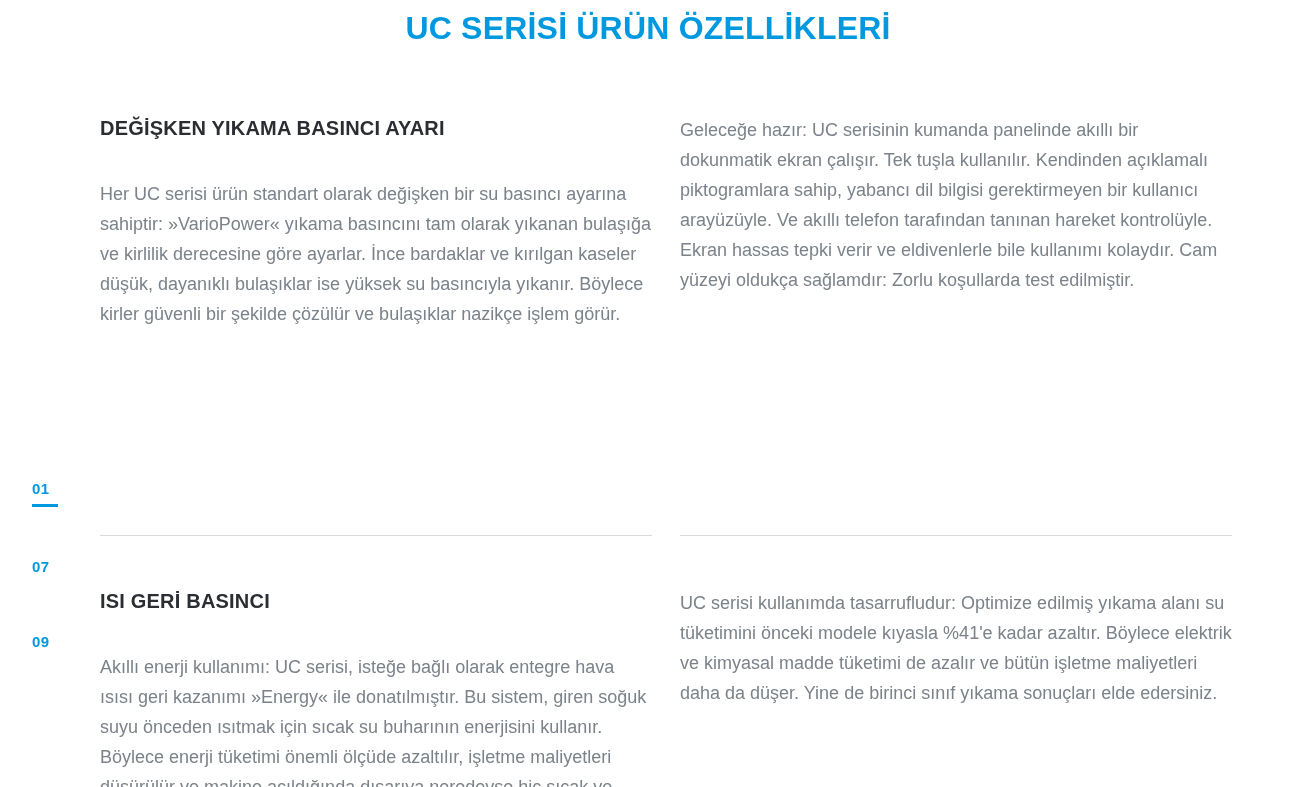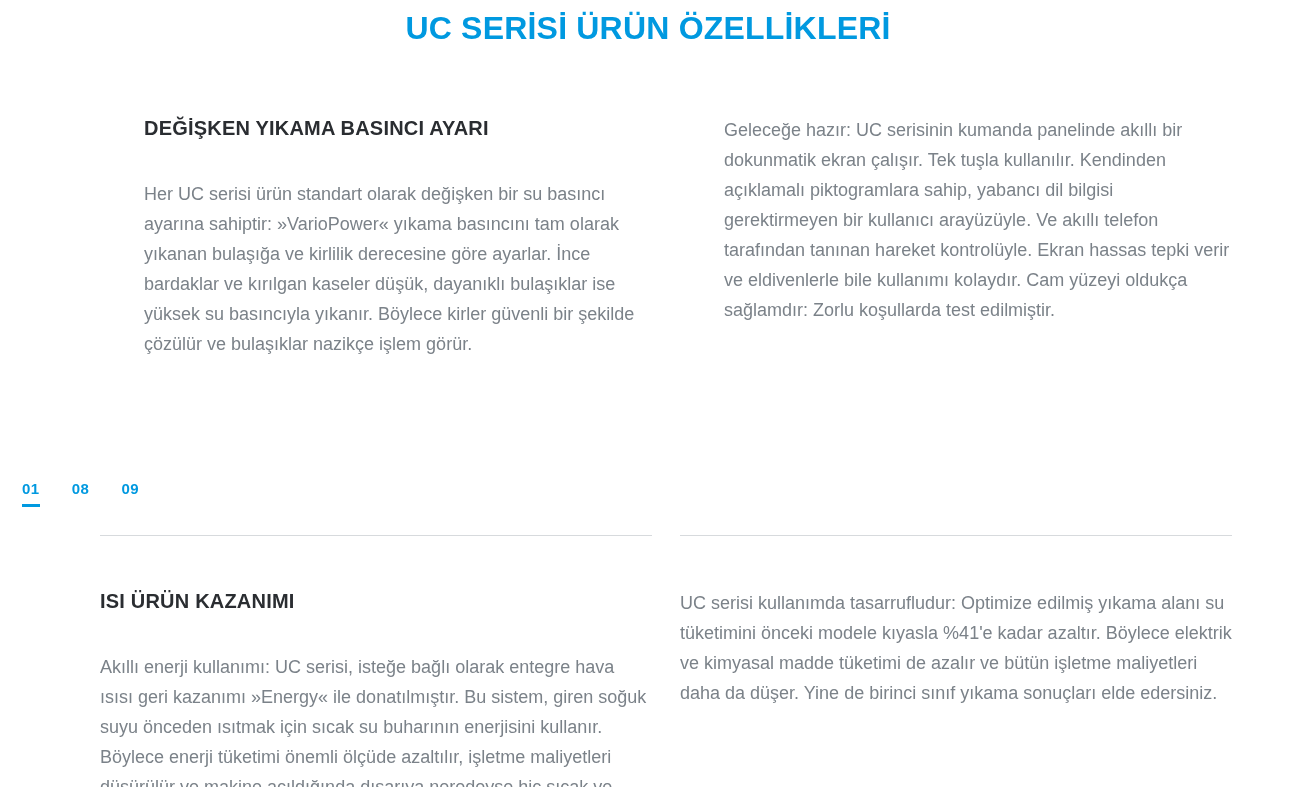--- a/index.html
+++ b/index.html
@@ -22,26 +22,26 @@
     font-size: 32px;
     font-weight: bold;
     letter-spacing: 0.2px;
     margin: 6px 0 12px 0;
     padding: 0;
     line-height: 44px;
   }
 
   .pager {
     position: absolute;
-    left: 22px;
+    left: 32px;
     top: 480.0px;
     width: 44px;
     display: flex;
-    flex-direction: row;
-    gap: 32px;
+    flex-direction: column;
+    gap: 51px;
   }
   .pager-item {
     color: #0099e0;
     font-size: 15px;
     font-weight: bold;
     letter-spacing: 0.5px;
     line-height: 18px;
     padding-bottom: 6px;
     width: 26px;
     text-align: left;
@@ -59,21 +59,20 @@
     display: grid;
     grid-template-columns: 552px 552px;
     column-gap: 28px;
   }
 
   .cell {
     padding: 0;
   }
   .cell.row1 {
     min-height: 330px;
-    margin-left: 44px;
   }
 
   .cell-title {
     color: #2a2d31;
     font-size: 20px;
     font-weight: bold;
     letter-spacing: 0.2px;
     margin: 0 0 38px 0;
     line-height: 26px;
   }
@@ -98,42 +97,42 @@
     background: #d7dadd;
   }
 </style>
 </head>
 <body>
 
 <h1 class="page-title">UC SERİSİ ÜRÜN ÖZELLİKLERİ</h1>
 
 <div class="pager">
   <div class="pager-item active">01</div>
-  <div class="pager-item">08</div>
+  <div class="pager-item">07</div>
   <div class="pager-item">09</div>
 </div>
 
 <div class="grid">
 
   <div class="cell row1">
     <h2 class="cell-title">DEĞİŞKEN YIKAMA BASINCI AYARI</h2>
     <p class="cell-body">Her UC serisi ürün standart olarak değişken bir su basıncı ayarına sahiptir: »VarioPower« yıkama basıncını tam olarak yıkanan bulaşığa ve kirlilik derecesine göre ayarlar. İnce bardaklar ve kırılgan kaseler düşük, dayanıklı bulaşıklar ise yüksek su basıncıyla yıkanır. Böylece kirler güvenli bir şekilde çözülür ve bulaşıklar nazikçe işlem görür.</p>
   </div>
 
   <div class="cell row1">
     <p class="cell-body">Geleceğe hazır: UC serisinin kumanda panelinde akıllı bir dokunmatik ekran çalışır. Tek tuşla kullanılır. Kendinden açıklamalı piktogramlara sahip,  yabancı dil bilgisi gerektirmeyen bir kullanıcı arayüzüyle. Ve akıllı telefon tarafından tanınan hareket kontrolüyle. Ekran hassas tepki verir ve eldivenlerle bile kullanımı kolaydır. Cam yüzeyi oldukça sağlamdır: Zorlu koşullarda test edilmiştir.</p>
   </div>
 
   <div class="divider-wrap">
     <div class="divider-line"></div>
     <div class="divider-line"></div>
   </div>
 
   <div class="cell">
-    <h2 class="cell-title">ISI ÜRÜN KAZANIMI</h2>
+    <h2 class="cell-title">ISI GERİ BASINCI</h2>
     <p class="cell-body">Akıllı enerji kullanımı: UC serisi, isteğe bağlı olarak entegre hava ısısı geri kazanımı »Energy« ile donatılmıştır. Bu sistem, giren soğuk suyu önceden ısıtmak için sıcak su buharının enerjisini kullanır. Böylece enerji tüketimi önemli ölçüde azaltılır, işletme maliyetleri düşürülür ve makine açıldığında dışarıya neredeyse hiç sıcak ve nemli su buharının çıkmaması sağlanır.</p>
   </div>
 
   <div class="cell">
     <p class="cell-body">UC serisi kullanımda tasarrufludur: Optimize edilmiş yıkama alanı su tüketimini önceki modele kıyasla %41'e kadar azaltır. Böylece elektrik ve kimyasal madde tüketimi de azalır ve bütün işletme maliyetleri daha da düşer. Yine de birinci sınıf yıkama sonuçları elde edersiniz.</p>
   </div>
 
 </div>
 
 </body></html>

